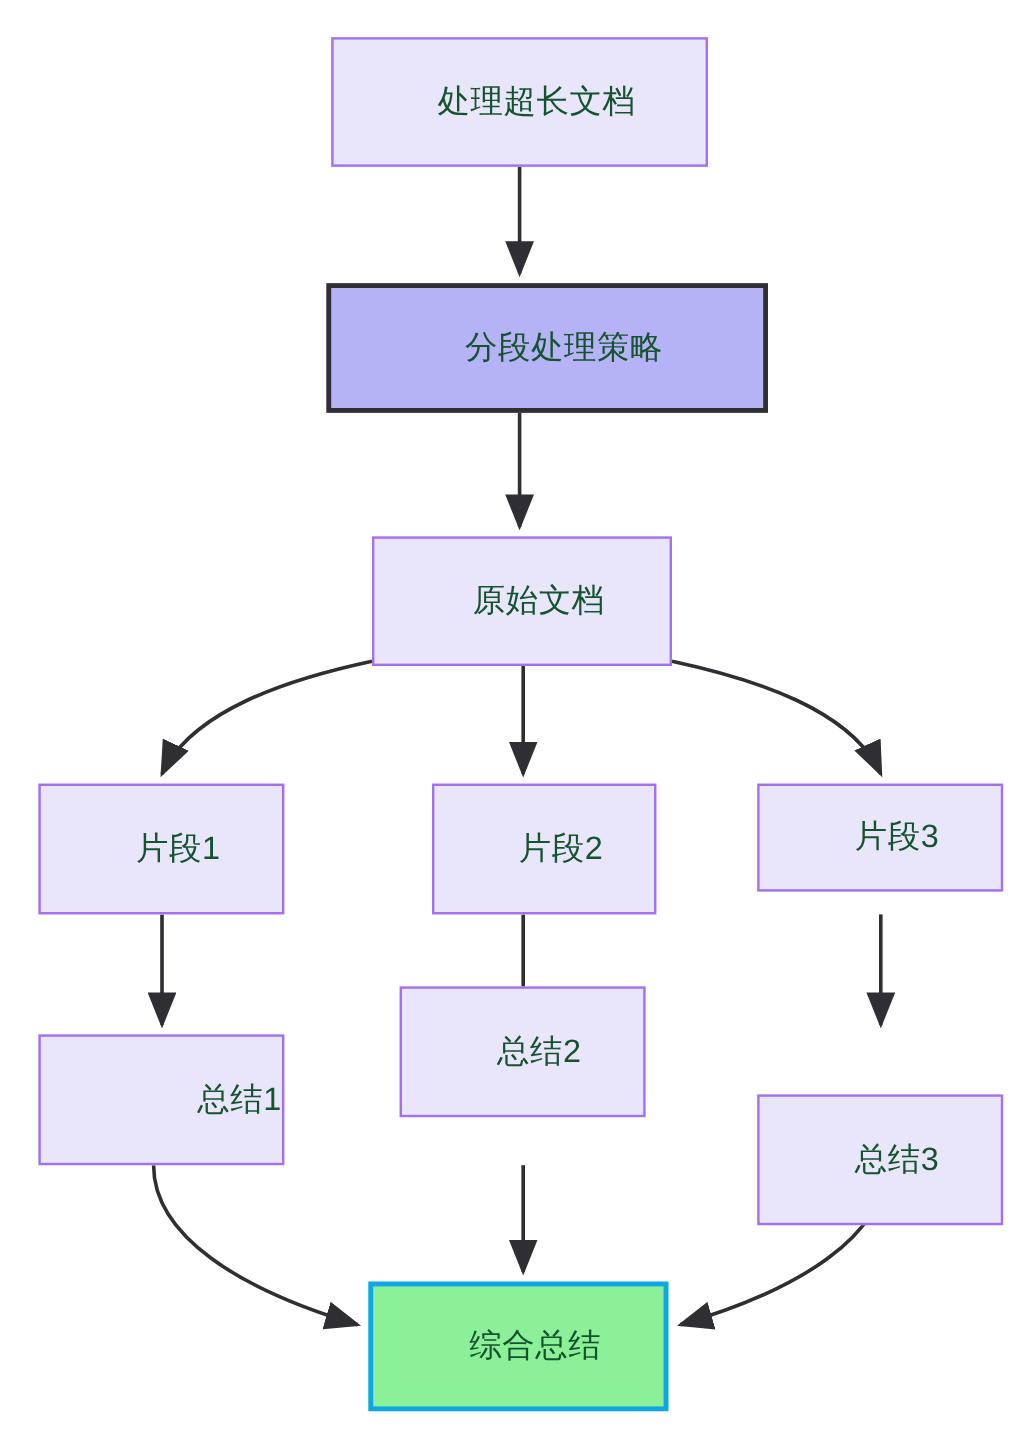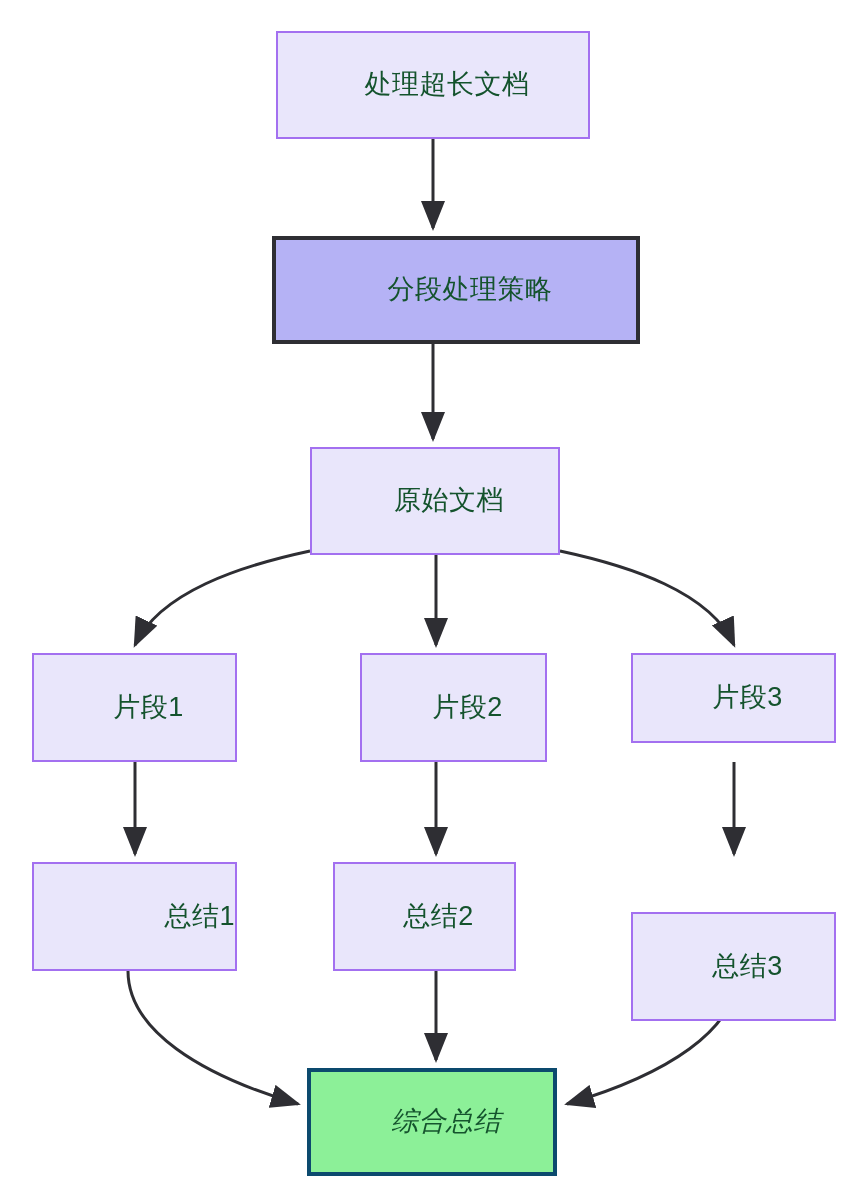--- a/index.html
+++ b/index.html
@@ -42,22 +42,21 @@
   .node-plain {
     background: #e9e6fb;
     border: 2px solid #a370f0;
   }
   .node-strategy {
     background: #b5b2f5;
     border: 4px solid #2e2e33;
   }
   .node-final {
     background: #8cf098;
-    border: 4px solid #0c4a6e;
-    font-style: italic;
+    border: 4px solid #0ea5e9;
   }
   .node-label {
     display: block;
     white-space: nowrap;
   }
 </style>
 </head>
 <body>
 
 <div id="diagram-root">
@@ -98,21 +97,21 @@
       </div>
       <div class="node node-plain" style="left: 336px; top: 653px; width: 187px; height: 109px; margin-left: 24px;">
         <span class="node-label">片段2</span>
       </div>
       <div class="node node-plain" style="left: 631px; top: 653px; width: 205px; height: 90px;">
         <span class="node-label">片段3</span>
       </div>
       <div class="node node-plain" style="left: 32px; top: 862px; width: 205px; height: 109px; justify-content: flex-end;">
         <span class="node-label">总结1</span>
       </div>
-      <div class="node node-plain" style="left: 333px; top: 862px; width: 183px; height: 109px;">
+      <div class="node node-plain" style="left: 333px; top: 822px; width: 205px; height: 109px;">
         <span class="node-label">总结2</span>
       </div>
       <div class="node node-plain" style="left: 631px; top: 912px; width: 205px; height: 109px;">
         <span class="node-label">总结3</span>
       </div>
       <div class="node node-final" style="left: 307px; top: 1068px; width: 250px; height: 108px;">
         <span class="node-label">综合总结</span>
       </div>
     </div>
 

